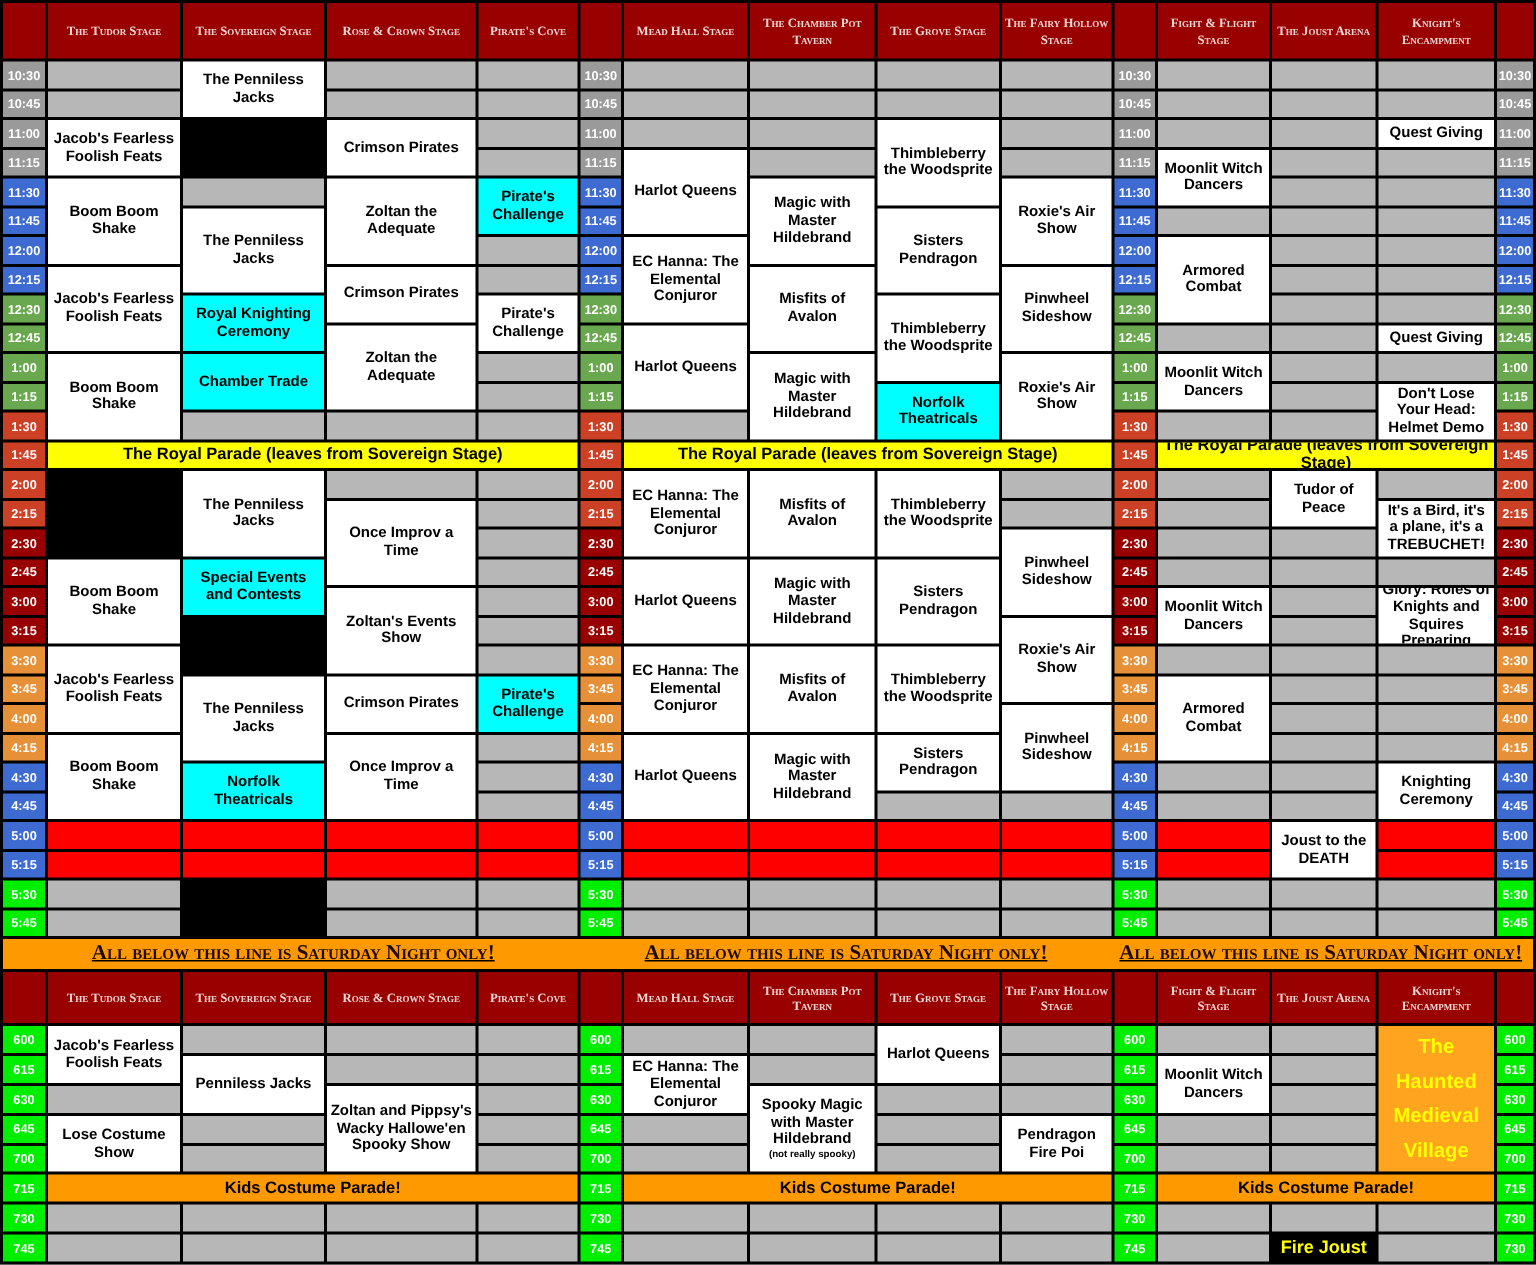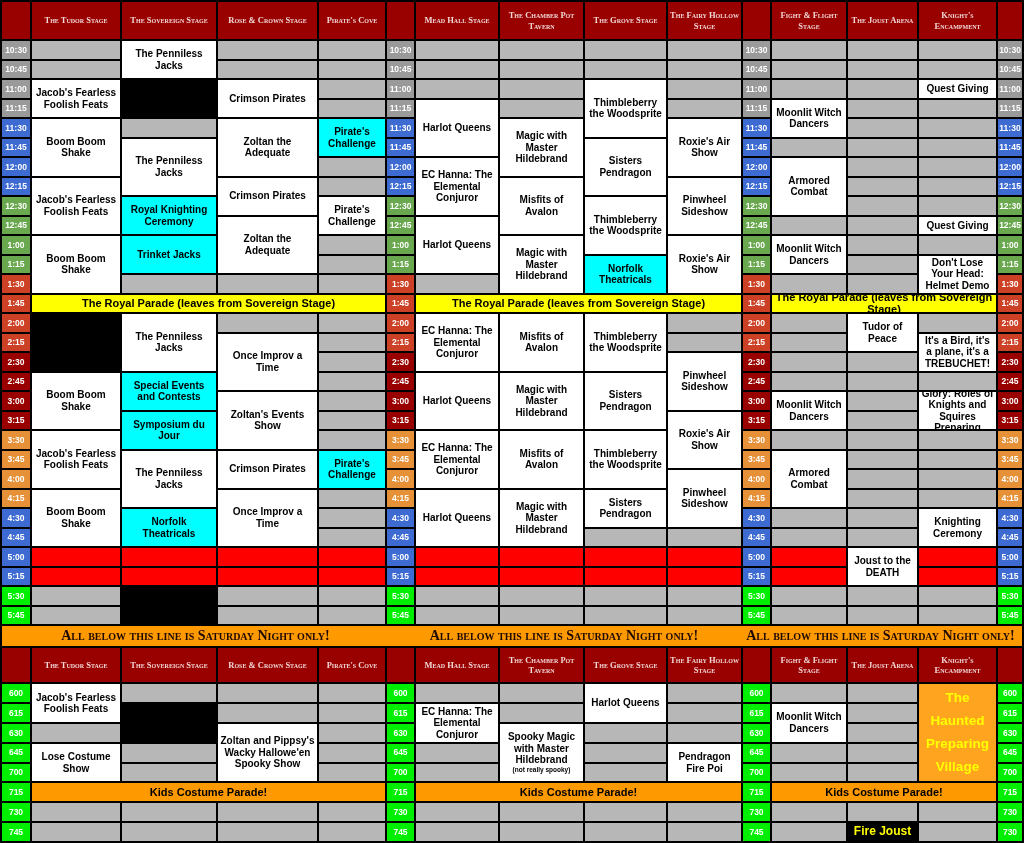--- a/index.html
+++ b/index.html
@@ -268,36 +268,36 @@
     <div class="c ev bg-white" style="grid-area: 2 / 3 / span 2 / span 1;">
       <span>The Penniless Jacks</span>
     </div>
     <div class="c ev bg-white" style="grid-area: 7 / 3 / span 3 / span 1;">
       <span>The Penniless Jacks</span>
     </div>
     <div class="c ev bg-cyan" style="grid-area: 10 / 3 / span 2 / span 1;">
       <span>Royal Knighting Ceremony</span>
     </div>
     <div class="c ev bg-cyan" style="grid-area: 12 / 3 / span 2 / span 1;">
-      <span>Trinket Jacks</span>
+      <span>Chamber Trade</span>
     </div>
     <div class="c ev bg-white" style="grid-area: 16 / 3 / span 3 / span 1;">
       <span>The Penniless Jacks</span>
     </div>
     <div class="c ev bg-cyan" style="grid-area: 19 / 3 / span 2 / span 1;">
       <span>Special Events and Contests</span>
     </div>
-    <div class="c ev bg-cyan" style="grid-area: 21 / 3 / span 2 / span 1;">
-      <span>Symposium du Jour</span>
-    </div>
     <div class="c ev bg-white" style="grid-area: 23 / 3 / span 3 / span 1;">
       <span>The Penniless Jacks</span>
     </div>
     <div class="c ev bg-cyan" style="grid-area: 26 / 3 / span 2 / span 1;">
       <span>Norfolk Theatricals</span>
+    </div>
+    <div class="c ev bg-white" style="grid-area: 35 / 3 / span 2 / span 1;">
+      <span>Penniless Jacks</span>
     </div>
     <div class="c slot" style="grid-area: 6 / 3 / span 1 / span 1;"></div>
     <div class="c slot" style="grid-area: 14 / 3 / span 1 / span 1;"></div>
     <div class="c slot bg-red" style="grid-area: 28 / 3 / span 1 / span 1;"></div>
     <div class="c slot bg-red" style="grid-area: 29 / 3 / span 1 / span 1;"></div>
     <div class="c slot" style="grid-area: 34 / 3 / span 1 / span 1;"></div>
     <div class="c slot" style="grid-area: 37 / 3 / span 1 / span 1;"></div>
     <div class="c slot" style="grid-area: 38 / 3 / span 1 / span 1;"></div>
     <div class="c slot" style="grid-area: 40 / 3 / span 1 / span 1;"></div>
     <div class="c slot" style="grid-area: 41 / 3 / span 1 / span 1;"></div>
@@ -621,21 +621,21 @@
     <div class="c ev bg-white" style="grid-area: 17 / 14 / span 2 / span 1;">
       <span>It's a Bird, it's a plane, it's a TREBUCHET!</span>
     </div>
     <div class="c ev bg-white" style="grid-area: 20 / 14 / span 2 / span 1;">
       <span>Glory: Roles of Knights and Squires Preparing</span>
     </div>
     <div class="c ev bg-white" style="grid-area: 26 / 14 / span 2 / span 1;">
       <span>Knighting Ceremony</span>
     </div>
     <div class="c ev bg-village" style="grid-area: 34 / 14 / span 5 / span 1;">
-      <span>The Haunted Preparing Village</span>
+      <span>The Haunted Medieval Village</span>
     </div>
     <div class="c slot" style="grid-area: 2 / 14 / span 1 / span 1;"></div>
     <div class="c slot" style="grid-area: 3 / 14 / span 1 / span 1;"></div>
     <div class="c slot" style="grid-area: 5 / 14 / span 1 / span 1;"></div>
     <div class="c slot" style="grid-area: 6 / 14 / span 1 / span 1;"></div>
     <div class="c slot" style="grid-area: 7 / 14 / span 1 / span 1;"></div>
     <div class="c slot" style="grid-area: 8 / 14 / span 1 / span 1;"></div>
     <div class="c slot" style="grid-area: 9 / 14 / span 1 / span 1;"></div>
     <div class="c slot" style="grid-area: 10 / 14 / span 1 / span 1;"></div>
     <div class="c slot" style="grid-area: 12 / 14 / span 1 / span 1;"></div>
@@ -650,18 +650,18 @@
     <div class="c slot" style="grid-area: 30 / 14 / span 1 / span 1;"></div>
     <div class="c slot" style="grid-area: 31 / 14 / span 1 / span 1;"></div>
     <div class="c slot" style="grid-area: 40 / 14 / span 1 / span 1;"></div>
     <div class="c slot" style="grid-area: 41 / 14 / span 1 / span 1;"></div>
     <div class="c band bg-yellow" style="grid-area: 15 / 2 / span 1 / span 4;">The Royal Parade (leaves from Sovereign Stage)</div>
     <div class="c band bg-bandOrange" style="grid-area: 39 / 2 / span 1 / span 4;">Kids Costume Parade!</div>
     <div class="c band bg-yellow" style="grid-area: 15 / 7 / span 1 / span 4;">The Royal Parade (leaves from Sovereign Stage)</div>
     <div class="c band bg-bandOrange" style="grid-area: 39 / 7 / span 1 / span 4;">Kids Costume Parade!</div>
     <div class="c band bg-yellow" style="grid-area: 15 / 12 / span 1 / span 3;">The Royal Parade (leaves from Sovereign Stage)</div>
     <div class="c band bg-bandOrange" style="grid-area: 39 / 12 / span 1 / span 3;">Kids Costume Parade!</div>
-    <div class="c satband" style="grid-area: 32 / 1 / span 1 / span 15;">
+    <div class="c satband" style="grid-area: 32 / 1 / span 1 / span 15; text-decoration: underline;">
       <span class="sat-text" style="width: 383px; flex: 0 0 383px;">All below this line is Saturday Night only!</span>
       <span class="sat-text" style="width: 354px; flex: 0 0 354px;">All below this line is Saturday Night only!</span>
       <span class="sat-text" style="width: 279px; flex: 0 0 279px;">All below this line is Saturday Night only!</span>
     </div>
   </div>
 
 </body></html>

